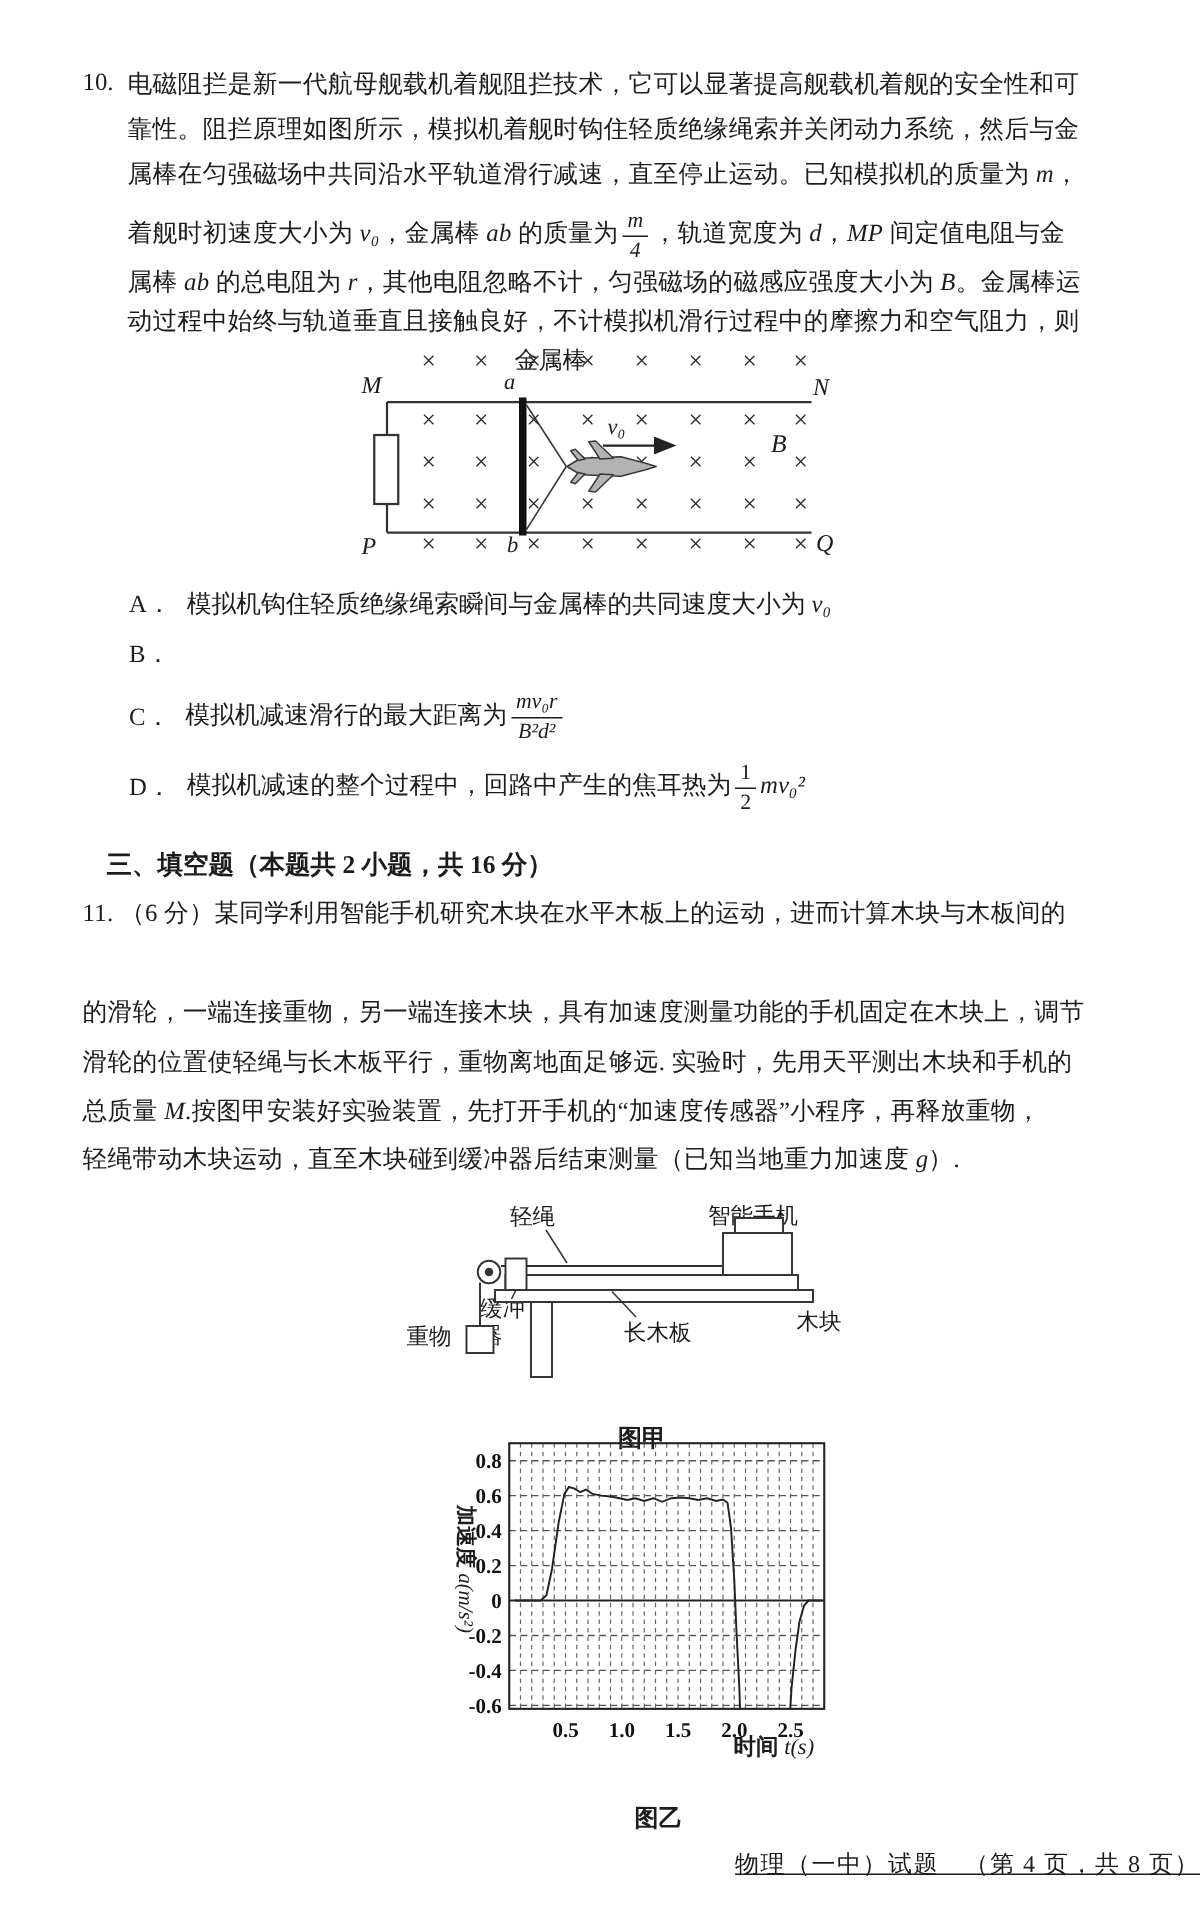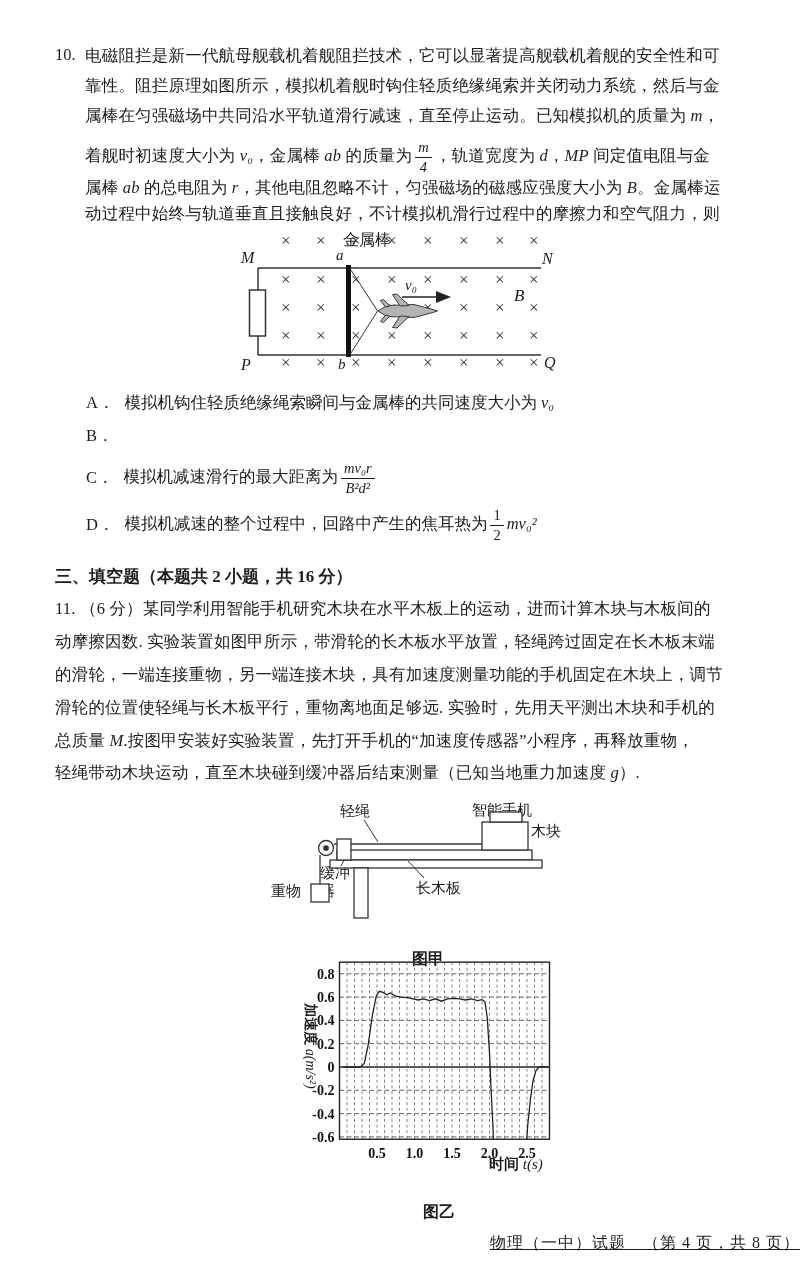--- a/index.html
+++ b/index.html
@@ -6,21 +6,21 @@
   #page{position:relative;width:800px;height:1282px;background:#ffffff;overflow:hidden;
         font-family:"Liberation Serif","DejaVu Serif",serif;color:#1c1c1c;}
   .line{position:absolute;font-size:16.5px;white-space:nowrap;letter-spacing:0.2px;}
   .qnum{position:absolute;font-size:16.5px;}
   .var{font-style:italic;}
   .frac{display:inline-block;vertical-align:middle;text-align:center;line-height:1;margin:0 3px;}
   .frac .num{display:block;padding:0 3px 2px;border-bottom:1.3px solid #1c1c1c;font-size:14.5px;}
   .frac .den{display:block;padding-top:2px;font-size:14.5px;}
   .opt{position:absolute;display:flex;align-items:center;font-size:16.5px;white-space:nowrap;}
   .opt .olabel{margin-right:10px;}
-  .heading{position:absolute;font-size:17px;font-weight:bold;white-space:nowrap;}
+  .heading{position:absolute;font-size:17px;font-weight:bold;white-space:nowrap;margin-left:16px;}
   .fig-label{position:absolute;font-size:15px;white-space:nowrap;}
   .caption{position:absolute;font-size:16px;font-weight:bold;white-space:nowrap;margin-top:25px;}
   .diag-label{position:absolute;font-size:16px;white-space:nowrap;}
   .serif-it{font-style:italic;}
   .xmark{position:absolute;font-size:17px;color:#2b2b2b;line-height:1;}
   svg{position:absolute;left:0;top:0;}
   .footer{position:absolute;left:0;top:1233px;width:100%;text-align:right;font-size:16px;letter-spacing:1px;text-decoration:underline;}
   .ylab{position:absolute;left:216px;top:1036px;width:186px;height:20px;text-align:center;
         transform:rotate(90deg);font-size:14px;white-space:nowrap;}
   .xlab{position:absolute;left:489px;top:1155px;font-size:15px;font-weight:bold;white-space:nowrap;}
@@ -104,29 +104,28 @@
     <span><span>模拟机减速滑行的最大距离为</span><span class="frac var"><span class="num">mv₀r</span><span class="den">B²d²</span></span></span>
   </div>
   <div class="opt" style="left:86px;top:502px;height:46px;">
     <span class="olabel">D．</span>
     <span><span>模拟机减速的整个过程中，回路中产生的焦耳热为</span><span class="frac"><span class="num">1</span><span class="den">2</span></span><span class="var">mv₀²</span></span>
   </div>
 
   <div class="heading" style="left:55px;top:565px;">三、填空题（本题共 2 小题，共 16 分）</div>
 
   <div class="line" style="left:55px;top:598px;text-align:center;"><span>11. （6 分）某同学利用智能手机研究木块在水平木板上的运动，进而计算木块与木板间的</span></div>
-  <div class="line" style="left:55px;top:631px;"><span>动摩擦因数. 实验装置如图甲所示，带滑轮的长木板水平放置，轻绳跨过固定在长木板末端</span></div>
   <div class="line" style="left:55px;top:664px;"><span>的滑轮，一端连接重物，另一端连接木块，具有加速度测量功能的手机固定在木块上，调节</span></div>
   <div class="line" style="left:55px;top:697px;"><span>滑轮的位置使轻绳与长木板平行，重物离地面足够远. 实验时，先用天平测出木块和手机的</span></div>
   <div class="line" style="left:55px;top:730px;"><span>总质量 </span><span class="var">M</span><span>.按图甲安装好实验装置，先打开手机的“加速度传感器”小程序，再释放重物，</span></div>
   <div class="line" style="left:55px;top:762px;"><span>轻绳带动木块运动，直至木块碰到缓冲器后结束测量（已知当地重力加速度 </span><span class="var">g</span><span>）.</span></div>
 
   <div class="fig-label" style="left:340px;top:802px;">轻绳</div>
   <div class="fig-label" style="left:472px;top:801px;">智能手机</div>
-  <div class="fig-label" style="left:531px;top:822px;">木块</div>
+  <div class="fig-label" style="left:531px;top:872px;">木块</div>
   <div class="buffer-label">缓冲器</div>
   <div class="fig-label" style="left:271px;top:882px;">重物</div>
   <div class="fig-label" style="left:416px;top:879px;">长木板</div>
   <div class="caption" style="left:412px;top:924px;">图甲</div>
 
   <svg width="800" height="1282" viewBox="0 0 800 1282">
     <defs>
       <marker id="arrh" markerWidth="10" markerHeight="8" refX="8" refY="4" orient="auto">
         <polygon points="0,0 10,4 0,8" fill="#222"></polygon>
       </marker>

